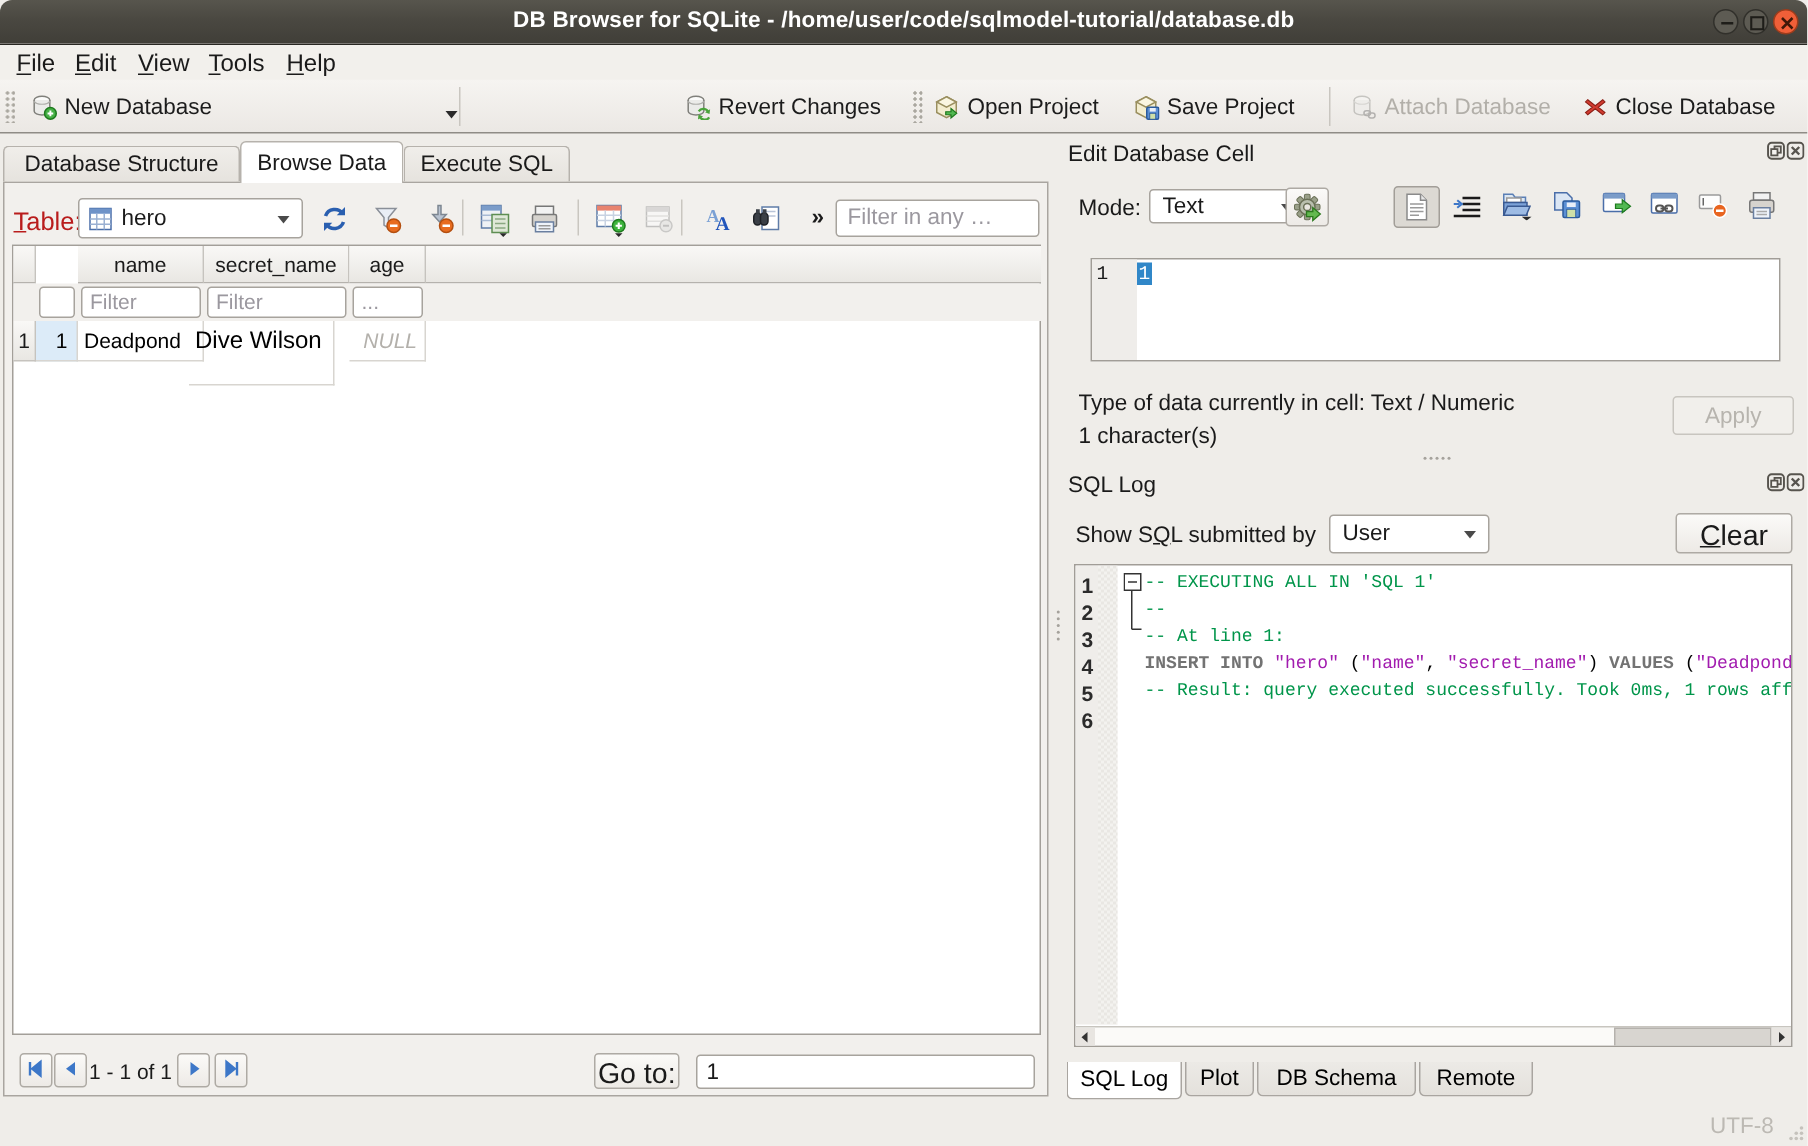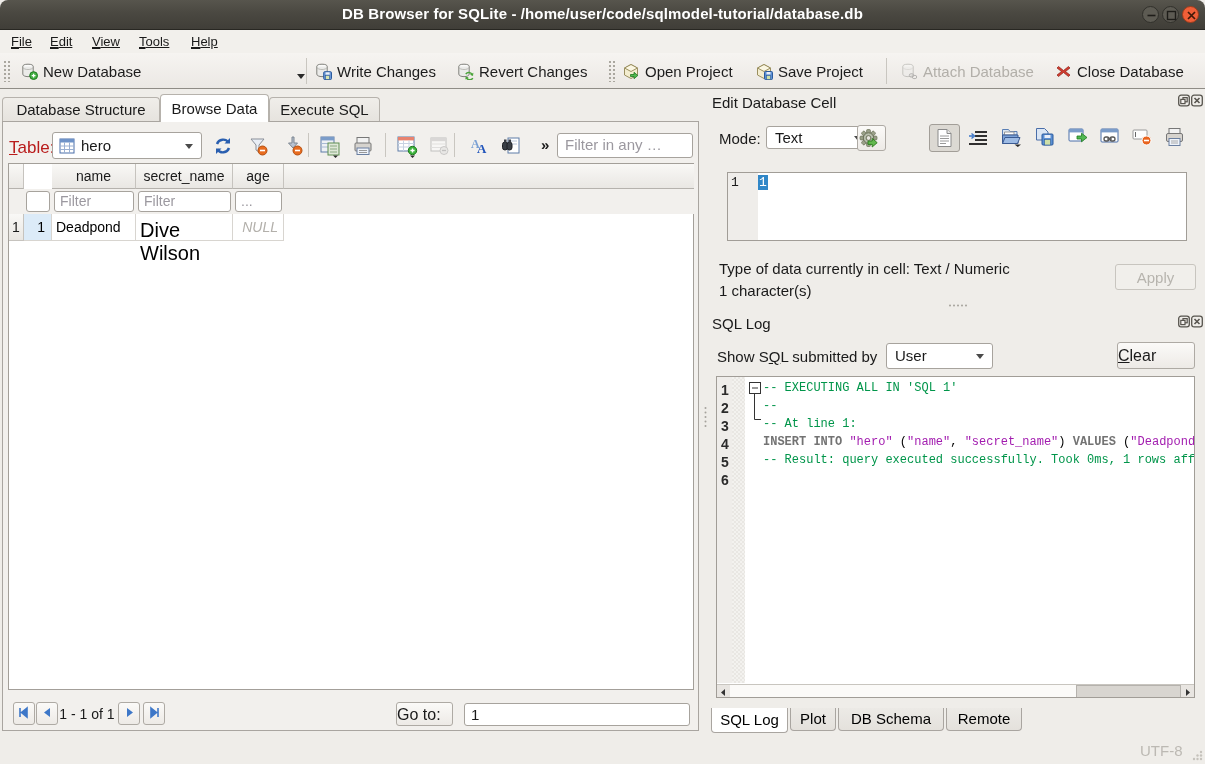--- a/index.html
+++ b/index.html
@@ -12,21 +12,21 @@
     background:linear-gradient(#57554d 0%, #4a4841 45%, #403e38 100%);
     border-radius:8px 8px 0 0; border-bottom:1px solid #282722; }
   #title { position:absolute; top:5px; left:0; width:1205px; text-align:center;
     color:#fff; font-size:15px; font-weight:bold; letter-spacing:0.12px; }
   .winbtn { position:absolute; top:6px; width:17px; height:17px; border-radius:50%;
     background:#5d5b53; border:1px solid #31302b; }
   .winbtn svg { position:absolute; left:0; top:0; }
 
   
   #menubar { position:absolute; left:0; top:30px; width:1205px; height:23px; background:#f2f0ec; }
-  .menu { position:absolute; top:4px; font-size:13px; color:#1a1a1a;text-decoration:underline; }
+  .menu { position:absolute; top:4px; font-size:16px; color:#1a1a1a; }
   .menu u { text-decoration:underline; text-underline-offset:2px; }
 
   
   #toolbar { position:absolute; left:0; top:53px; width:1205px; height:36px;
     background:linear-gradient(#f6f4f1, #ebe8e4); border-bottom:1px solid #8f8c86; }
   .tbitem { position:absolute; top:0; height:36px; display:flex; align-items:center; font-size:15px; color:#1c1c1c; }
   .tbitem svg { margin-right:5px; }
   .tbsep { position:absolute; top:5px; width:1px; height:26px; background:#c9c6c0; }
   .tbhandle { position:absolute; top:7px; width:7px; height:22px;
     background-image:radial-gradient(circle, #aaa79f 1px, transparent 1.2px);
@@ -40,21 +40,21 @@
   .tabactive { background:#fff; z-index:5; }
   #lpane { position:absolute; left:2px; top:121px; width:697px; height:610px;
     border:1px solid #a9a5a0; background:#f2f0ed; }
 
   .combo { position:absolute; background:#fff; border:1px solid #a7a39d; border-radius:3px; }
   .combo .arrow { position:absolute; right:8px; top:50%; margin-top:-2px; width:0; height:0;
     border-left:4px solid transparent; border-right:4px solid transparent; border-top:5px solid #4a4a4a; }
   .input { position:absolute; background:#fff; border:1px solid #a7a39d; border-radius:3px;
     font-size:15px; color:#9b989f; }
   .btn { position:absolute; background:linear-gradient(#fbfaf8,#edeae6); border:1px solid #aeaaa4;
-    border-radius:3px; font-size:16px; color:#1a1a1a; }
+    border-radius:3px; font-size:19px; color:#1a1a1a; text-align:center; }
 
   
   #grid { position:absolute; left:8px; top:163px; width:686px; height:527px; background:#fff;
     border:1px solid #a39f99; }
   .hdr { position:absolute; background:linear-gradient(#f9f8f6,#e9e7e3); border-right:1px solid #c6c3be;
     border-bottom:1px solid #b5b2ad; font-size:14px; color:#1a1a1a; text-align:center; }
 
   
   .docktitle { position:absolute; font-size:15px; color:#1a1a1a; }
   .dockbtn { position:absolute; }
@@ -106,28 +106,20 @@
     <div class="tbhandle" style="left:3px;"></div>
     <div class="tbitem" style="left:21px;"><svg width="17" height="17" viewBox="0 0 17 17">
           <ellipse cx="7" cy="3.6" rx="5.2" ry="2.4" fill="#fbfbfa" stroke="#80807b"></ellipse>
           <path d="M1.8 3.6 V11.2 c0 1.35 2.33 2.45 5.2 2.45 s5.2 -1.1 5.2 -2.45 V3.6" fill="#ebebe9" stroke="#80807b"></path>
           <path d="M1.8 4.6 c0.6 1.1 2.7 1.9 5.2 1.9 s4.6 -0.8 5.2 -1.9" fill="none" stroke="#aeaeaa" stroke-width="0.8"></path>
           <circle cx="12.6" cy="12.6" r="3.9" fill="#45b045" stroke="#1d7a1d"></circle>
           <path d="M12.6 10.7 v3.8 M10.7 12.6 h3.8" stroke="#fff" stroke-width="1.3"></path>
         </svg>New Database</div>
     <div class="abs" style="left:297px; top:21px; width:0; height:0; border-left:4px solid transparent; border-right:4px solid transparent; border-top:5px solid #2a2a2a;"></div>
     <div class="tbsep" style="left:306px;"></div>
-    <div class="tbitem" style="left:315px;"><svg width="17" height="17" viewBox="0 0 17 17">
-          <ellipse cx="7" cy="3.6" rx="5.2" ry="2.4" fill="#fbfbfa" stroke="#80807b"></ellipse>
-          <path d="M1.8 3.6 V11.2 c0 1.35 2.33 2.45 5.2 2.45 s5.2 -1.1 5.2 -2.45 V3.6" fill="#ebebe9" stroke="#80807b"></path>
-          <path d="M1.8 4.6 c0.6 1.1 2.7 1.9 5.2 1.9 s4.6 -0.8 5.2 -1.9" fill="none" stroke="#aeaeaa" stroke-width="0.8"></path>
-          <rect x="8.7" y="8.7" width="7.8" height="7.8" rx="1" fill="#6b98d8" stroke="#2a5a9c"></rect>
-          <rect x="10.6" y="12.4" width="4" height="4" fill="#d8e4b0" stroke="#2a5a9c" stroke-width="0.6"></rect>
-          <rect x="10.6" y="9.3" width="4" height="2.3" fill="#eaf0f8"></rect>
-        </svg>Write Changes</div>
     <div class="tbitem" style="left:457px;"><svg width="17" height="17" viewBox="0 0 17 17">
           <ellipse cx="7" cy="3.6" rx="5.2" ry="2.4" fill="#fbfbfa" stroke="#80807b"></ellipse>
           <path d="M1.8 3.6 V11.2 c0 1.35 2.33 2.45 5.2 2.45 s5.2 -1.1 5.2 -2.45 V3.6" fill="#ebebe9" stroke="#80807b"></path>
           <path d="M1.8 4.6 c0.6 1.1 2.7 1.9 5.2 1.9 s4.6 -0.8 5.2 -1.9" fill="none" stroke="#aeaeaa" stroke-width="0.8"></path>
           <path d="M8.8 11.2 a3.6 3.6 0 0 1 6.4 0.8" fill="none" stroke="#4aa33a" stroke-width="1.5"></path>
           <path d="M16.4 9.8 l-0.4 3.2 -3 -1.2 z" fill="#4aa33a"></path>
           <path d="M15.8 15.2 a3.6 3.6 0 0 1 -6.4 -0.8" fill="none" stroke="#4aa33a" stroke-width="1.5"></path>
           <path d="M8.3 16.6 l0.4 -3.2 3 1.2 z" fill="#4aa33a"></path>
         </svg>Revert Changes</div>
     <div class="tbhandle" style="left:608px;"></div>
@@ -258,21 +250,21 @@
 
     <div class="abs" style="left:0; top:25px; width:685px; height:25px; background:#f2f0ed;"></div>
     <div class="input" style="left:17px; top:27px; width:24px; height:21px;"></div>
     <div class="input" style="left:45px; top:27px; width:80px; height:21px; font-size:14px; padding:1px 0 0 5px;">Filter</div>
     <div class="input" style="left:129px; top:27px; width:93px; height:21px; font-size:14px; padding:1px 0 0 5px;">Filter</div>
     <div class="input" style="left:226px; top:27px; width:47px; height:21px; font-size:14px; padding:1px 0 0 5px;">...</div>
 
     <div class="hdr" style="left:0; top:50px; width:15px; height:27px; border-bottom:1px solid #c6c3be; padding-top:5px; font-size:14px;">1</div>
     <div class="abs" style="left:15px; top:50px; width:28px; height:27px; background:#dcebf8; border-right:1px solid #d8d5d0; border-bottom:1px solid #d8d5d0; font-size:14px; text-align:right; padding:5px 6px 0 0;">1</div>
     <div class="abs" style="left:43px; top:50px; width:84px; height:27px; border-right:1px solid #d8d5d0; border-bottom:1px solid #d8d5d0; font-size:14px; padding:5px 0 0 4px;">Deadpond</div>
-    <div class="abs" style="left:127px; top:50px; width:97px; height:27px; border-right:1px solid #d8d5d0; border-bottom:1px solid #d8d5d0; font-size:20px; padding:5px 0 0 4px;">Dive Wilson</div>
+    <div class="abs" style="left:117px; top:50px; width:97px; height:43px; border-right:1px solid #d8d5d0; border-bottom:1px solid #d8d5d0; font-size:16px; padding:5px 0 0 4px;">Dive Wilson</div>
     <div class="abs" style="left:224px; top:50px; width:51px; height:27px; border-right:1px solid #d8d5d0; border-bottom:1px solid #d8d5d0; font-size:14px; font-style:italic; color:#b3b0ab; text-align:right; padding:5px 5px 0 0;">NULL</div>
   </div>
 
   <div class="btn" style="left:13px; top:702px; width:22px; height:23px;"><svg width="20" height="19" viewBox="0 0 20 19">
         <path d="M7 5 v9 M14 5 l-5.5 4.5 5.5 4.5 z" transform="translate(-1,0)" fill="#3d77c8" stroke="#3d77c8" stroke-width="1.6"></path>
       </svg></div>
   <div class="btn" style="left:36px; top:702px; width:22px; height:23px;"><svg width="20" height="19" viewBox="0 0 20 19">
         <path d="M13 5 l-6 4.5 6 4.5 z" fill="#3d77c8"></path>
       </svg></div>
   <div class="abs" style="left:59px; top:706px; width:56px; text-align:center; font-size:14px; color:#1a1a1a;">1 - 1 of 1</div>

